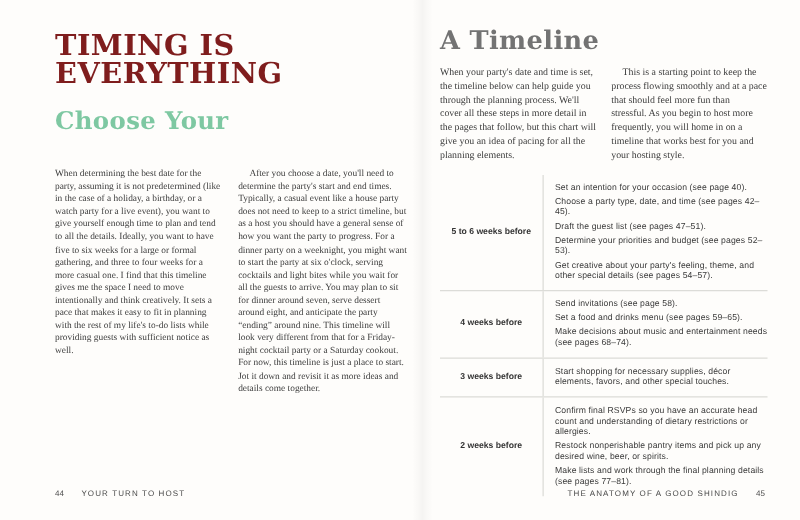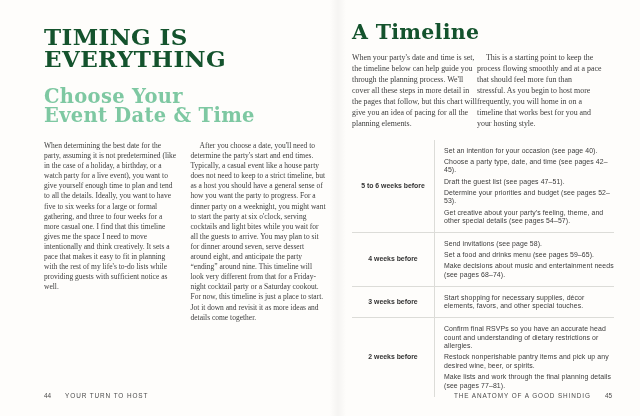--- a/index.html
+++ b/index.html
@@ -17,53 +17,53 @@
   }
   .page{position:absolute;top:0;height:416px;}
   .page.left{left:44px;width:282px;}
   .page.right{left:352px;width:262px;}
 
   .big-title{
     margin:26px 0 0 0;
     font-family:"DejaVu Serif", serif;
     font-weight:800;
     font-size:23px;line-height:22px;letter-spacing:0.4px;
-    color:#14532d;
+    color:#7f1d1d;
   }
   .big-title span{display:block;}
 
   .intro{
     margin-top:13px;width:282px;
     font-size:8.6px;line-height:11.6px;color:#3c3c3c;
   }
 
   .mint-heading{
     margin:17px 0 16px 0;
     font-family:"DejaVu Serif", serif;
     font-weight:800;
     font-size:19.5px;line-height:19px;letter-spacing:0.3px;
     color:#7ec8a2;
   }
   .mint-heading span{display:block;}
 
-  .cols{display:flex;gap:11px;margin-top:16px;}
+  .cols{display:flex;gap:11px;margin-top:28px;}
   .col{width:136px;font-size:7.5px;line-height:10.1px;color:#3c3c3c;}
   .col p{margin:0;}
   .col p.indent{text-indent:9px;}
 
   .r-heading{
     margin:22px 0 0 0;
     font-family:"DejaVu Serif", serif;
     font-weight:800;
     font-size:20.5px;line-height:20px;letter-spacing:0.3px;
-    color:#14532d;
+    color:#737373;
   }
   .r-heading span{display:block;}
 
-  .r-cols{display:flex;gap:0;margin-top:10px;}
+  .r-cols{display:flex;gap:12px;margin-top:10px;}
   .r-col{width:125px;font-size:7.9px;line-height:11px;color:#3c3c3c;}
   .r-col p{margin:0;}
   .r-col p.indent{text-indent:9px;font-family:Liberation Serif, serif;}
 
   .ttable{margin-top:11px;width:262px;}
   .trow{display:flex;}
   .trow + .trow{border-top:1px solid #dcdcd8;}
   .twhen{
     width:72px;flex:0 0 72px;
     display:flex;align-items:center;justify-content:center;
@@ -100,21 +100,20 @@
 
   <div class="page left">
     <h1 class="big-title">
       <span>TIMING IS</span>
       <span>EVERYTHING</span>
     </h1>
 
 
     <h2 class="mint-heading">
       <span>Choose Your</span>
-      <span>Event Date &amp; Time</span>
     </h2>
 
     <div class="cols">
       <div class="col">
         <p>When determining the best date for the party, assuming it is not predetermined (like in the case of a holiday, a birthday, or a watch party for a live event), you want to give yourself enough time to plan and tend to all the details. Ideally, you want to have five to six weeks for a large or formal gathering, and three to four weeks for a more casual one. I find that this timeline gives me the space I need to move intentionally and think creatively. It sets a pace that makes it easy to fit in planning with the rest of my life's to-do lists while providing guests with sufficient notice as well.</p>
       </div>
       <div class="col">
         <p class="indent">After you choose a date, you'll need to determine the party's start and end times. Typically, a casual event like a house party does not need to keep to a strict timeline, but as a host you should have a general sense of how you want the party to progress. For a dinner party on a weeknight, you might want to start the party at six o'clock, serving cocktails and light bites while you wait for all the guests to arrive. You may plan to sit for dinner around seven, serve dessert around eight, and anticipate the party “ending” around nine. This timeline will look very different from that for a Friday-night cocktail party or a Saturday cookout. For now, this timeline is just a place to start. Jot it down and revisit it as more ideas and details come together.</p>
       </div>
     </div>

